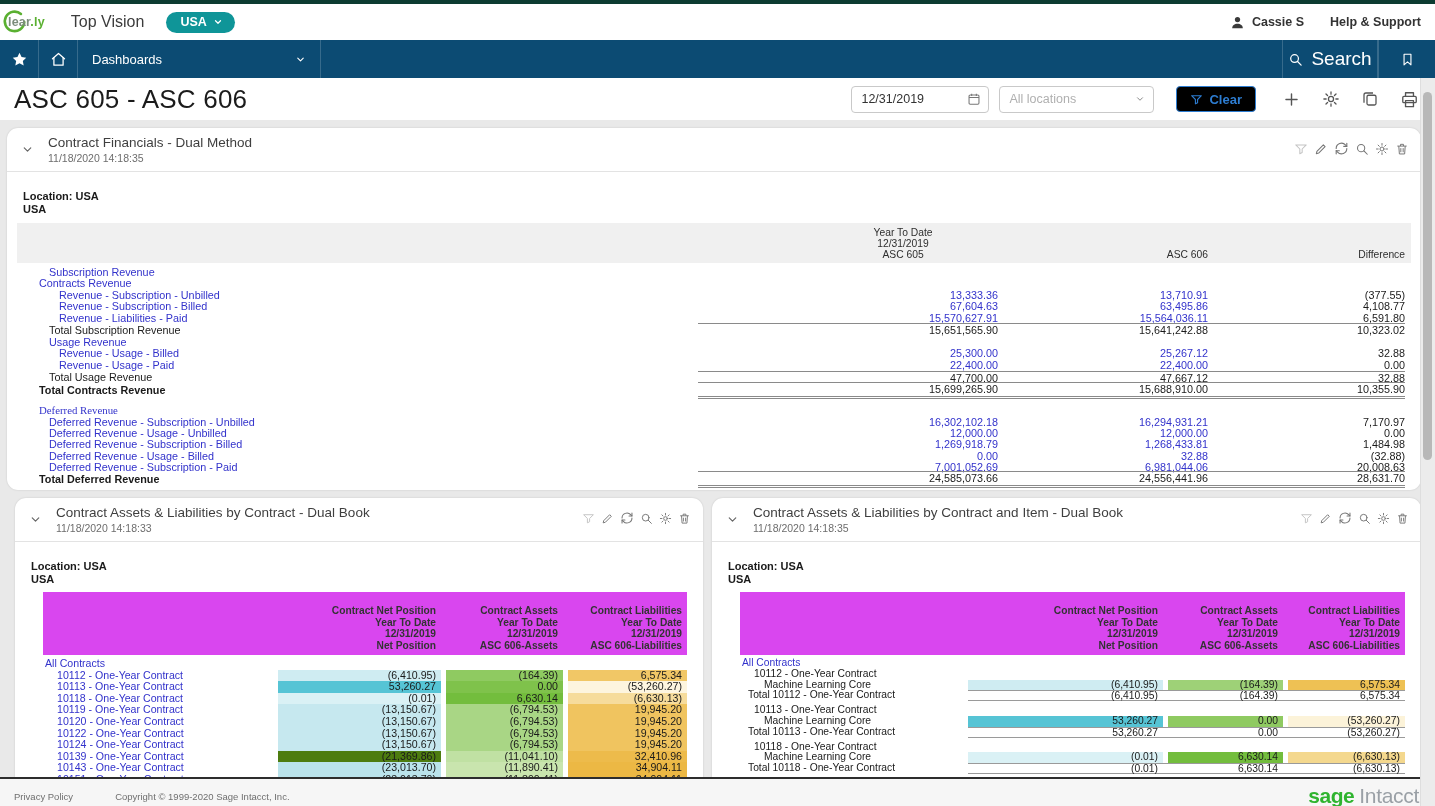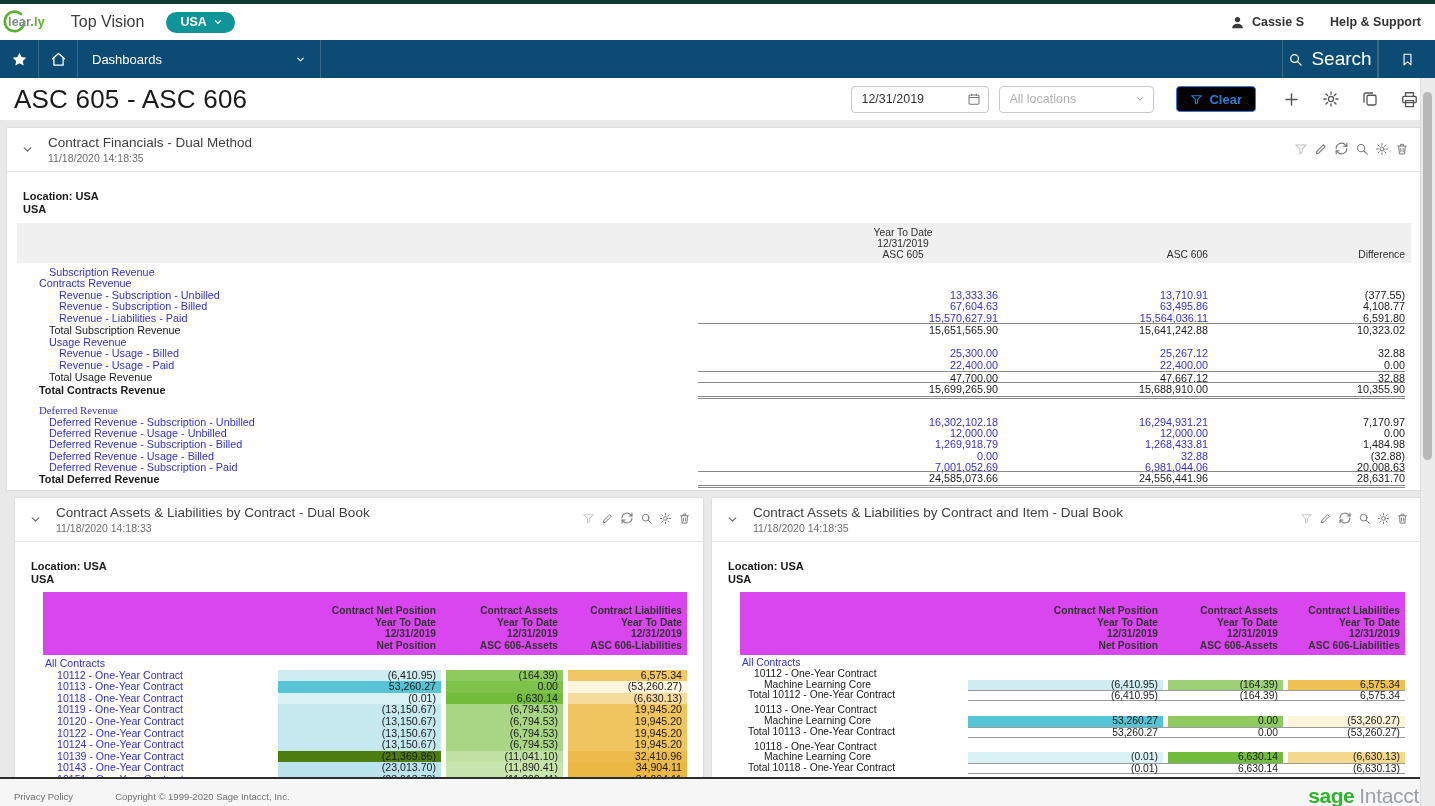--- a/index.html
+++ b/index.html
@@ -40,21 +40,21 @@
   .tb-right{margin-left:auto;display:flex;align-items:center;margin-right:16px;gap:10px;}
   .datebox{display:flex;align-items:center;border:1px solid #c9c9c9;border-radius:4px;height:25px;width:136px;background:#fff;}
   .datebox input{border:none;outline:none;flex:1;font-size:12.5px;color:#333;padding:0 0 0 9px;width:90px;font-family:inherit;background:transparent;}
   .datebox .ic{margin-right:7px;color:#777;}
   .selbox{display:flex;align-items:center;justify-content:space-between;border:1px solid #c9c9c9;border-radius:4px;height:25px;width:136px;background:#fff;color:#b0b0b0;font-size:12.5px;padding:0 8px 0 9px;}
   .clearbtn{display:flex;align-items:center;gap:6px;border:1px solid #2d7dd2;color:#2d7dd2;background:#000000;border-radius:4px;height:26px;padding:0 13px;font-size:13px;font-weight:bold;margin-left:12px;cursor:pointer;font-family:inherit;}
   .tb-icons{display:flex;align-items:center;gap:21px;margin-left:16px;color:#555;}
 
   
   .content{position:absolute;top:120px;left:0;width:1421px;height:659px;overflow:hidden;}
-  .panel{background:#fff;border-radius:0;box-shadow:0 0 2px rgba(0,0,0,.15);}
+  .panel{background:#fff;border-radius:11px;box-shadow:0 0 2px rgba(0,0,0,.15);}
   .panel1{position:absolute;top:8px;left:7px;width:1414px;height:362px;overflow:hidden;}
   .panel2{position:absolute;top:378px;left:15px;width:688px;height:300px;overflow:hidden;}
   .panel3{position:absolute;top:378px;left:712px;width:709px;height:300px;overflow:hidden;}
   .panel-hd{height:43px;border-bottom:1px solid #e3e3e3;display:flex;align-items:center;position:relative;}
   .chev{margin:0 0 0 14px;color:#666;cursor:pointer;}
   .pt{margin-left:14px;}
   .ptitle{font-size:13.5px;color:#3f3f3f;}
   .ptime{font-size:10.5px;color:#6d6d6d;margin-top:2px;}
   .picons{position:absolute;right:12px;top:13px;display:flex;align-items:center;gap:6px;color:#767676;}
   .picons .dim{color:#c4c4c4;}

